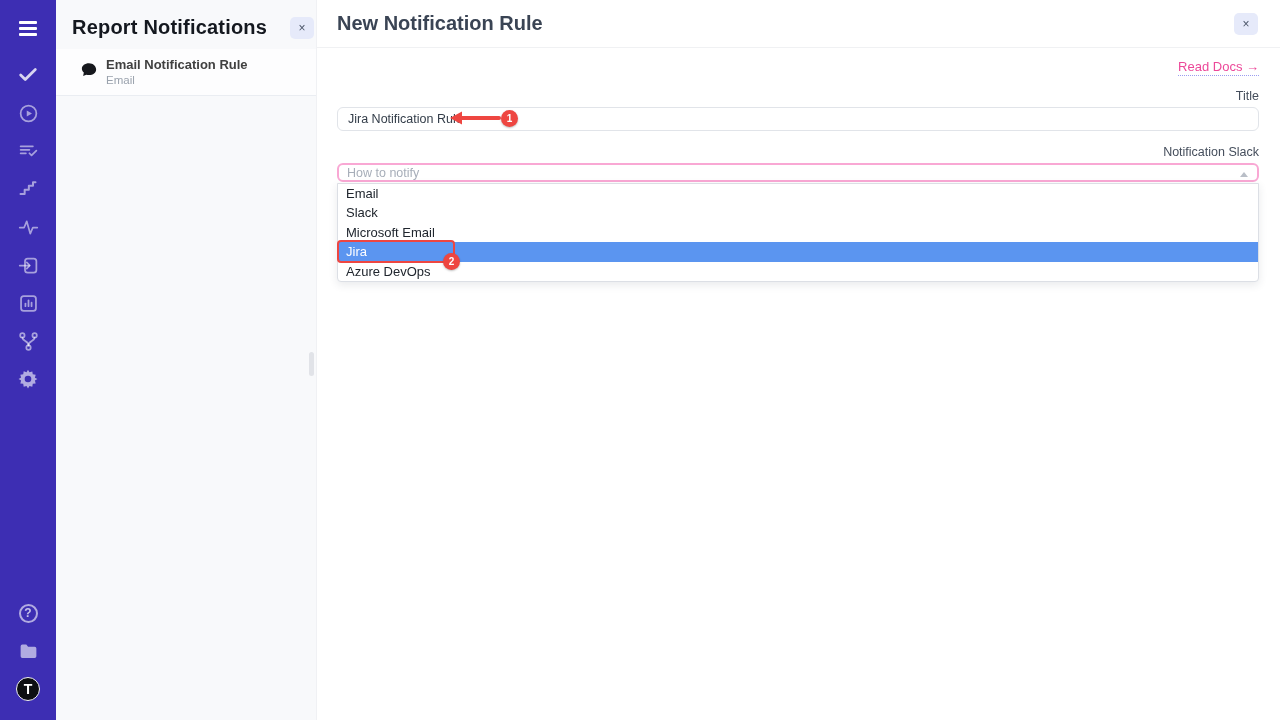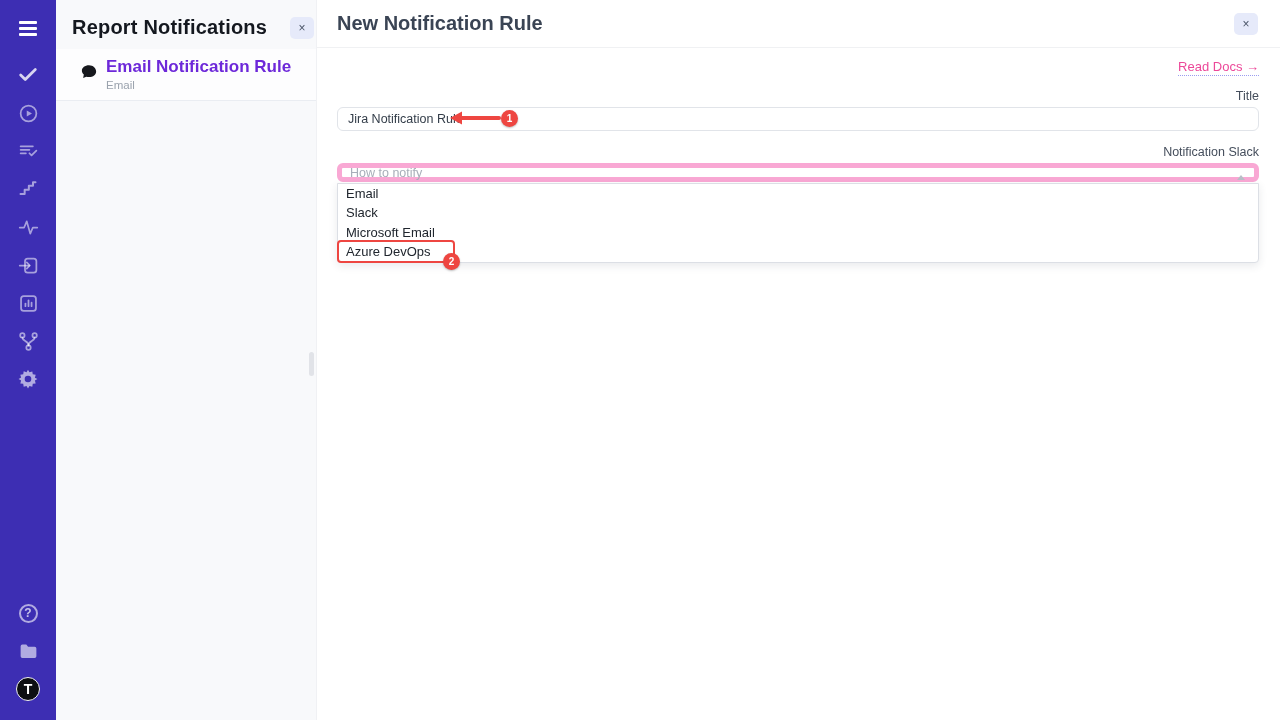--- a/index.html
+++ b/index.html
@@ -25,21 +25,21 @@
     border-right:1px solid #f0f1f4; }
   .panel-header { display:flex; align-items:center; justify-content:space-between;
     padding:16px 2px 10px 16px; }
   .panel-title { font-size:20px; font-weight:bold; color:#14181f; letter-spacing:.2px; }
   .close-btn { width:24px; height:22px; border:none; border-radius:5px; background:#e6eafa;
     color:#4a5568; font-size:12px; line-height:1; cursor:pointer; display:flex;
     align-items:center; justify-content:center; }
   .panel-item { display:flex; align-items:center; gap:8px; padding:8px 12px 9px 24px;
     background:#fdfdfe; border-bottom:1px solid #eaedf2; cursor:pointer; }
   .item-texts { display:flex; flex-direction:column; }
-  .item-title { font-size:17px; font-weight:bold; color:#6d28d9; }
+  .item-title { font-size:13px; font-weight:bold; color:#404040; }
   .item-sub { font-size:11.5px; color:#9aa2ad; margin-top:2px; }
   .panel-scrollthumb { position:absolute; right:2px; top:352px; width:5px; height:24px;
     border-radius:3px; background:#e1e3e8; }
 
   
   .main { flex:1; background:#fff; display:flex; flex-direction:column; }
   .main-header { height:48px; flex-shrink:0; display:flex; align-items:center;
     justify-content:space-between; padding:0 22px 0 20px; border-bottom:1px solid #f0f1f3; }
   .page-title { font-size:20px; font-weight:bold; color:#3a4454; }
   .main-body { padding:0 21px 0 20px; position:relative; }
@@ -49,21 +49,21 @@
   .field-label { display:block; font-size:12.5px; color:#454e5c; margin-top:14px;text-align:right; }
   .input-wrap { position:relative; margin-top:4px; }
   .text-input { width:100%; height:24px; border:1px solid #e1e4e9; border-radius:6px;
     padding:0 10px; font-size:12.5px; color:#333d49; background:#fff; outline:none;
     font-family:"Liberation Sans", sans-serif; }
   .annot-arrow { position:absolute; left:110px; top:2px; width:54px; height:20px; pointer-events:none; }
   .annot-badge { width:17px; height:17px; border-radius:50%; background:#ee4641; color:#fff;
     font-size:10px; font-weight:bold; display:flex; align-items:center; justify-content:center;
     box-shadow:0 1px 2px rgba(0,0,0,.25); }
   .badge1 { position:absolute; left:164px; top:3px; }
-  .select-box { margin-top:4px; height:19px; border:5px solid #f9a8d4; border-radius:6px;
+  .select-box { margin-top:4px; height:19px; border:2px solid #f9a8d4; border-radius:6px;
     display:flex; align-items:center; padding:0 8px; position:relative; background:#fff; cursor:pointer; }
   .select-placeholder { font-size:12.5px; color:#a7aeb9; }
   .select-caret { position:absolute; right:9px; top:7px; width:0; height:0;
     border-left:4px solid transparent; border-right:4px solid transparent;
     border-bottom:5px solid #b9bec7; }
   .dropdown { position:relative; margin-top:1px; border:1px solid #dcdfe5; background:#fff;
     border-radius:0 0 4px 4px; box-shadow:0 3px 8px rgba(40,50,70,.10); }
   .opt { height:19.4px; line-height:19.4px; padding:0 8px; font-size:13px; color:#20262e; cursor:pointer; }
   .opt.selected { background:#5b95f0; color:#fff; }
   .annot-rect { position:absolute; left:-1px; top:56px; width:118px; height:23px;
@@ -204,20 +204,21 @@
       <label class="field-label">Notification Slack</label>
       <div class="select-box">
         <span class="select-placeholder">How to notify</span>
         <span class="select-caret"></span>
       </div>
 
       <div class="dropdown">
         <div class="opt">Email</div>
         <div class="opt">Slack</div>
         <div class="opt">Microsoft Email</div>
+        <div class="opt selected">Jira</div>
         <div class="opt">Azure DevOps</div>
         <div class="annot-rect">
           <div class="annot-badge badge2">2</div>
         </div>
       </div>
     </div>
   </main>
 </div>
 
 </body></html>

